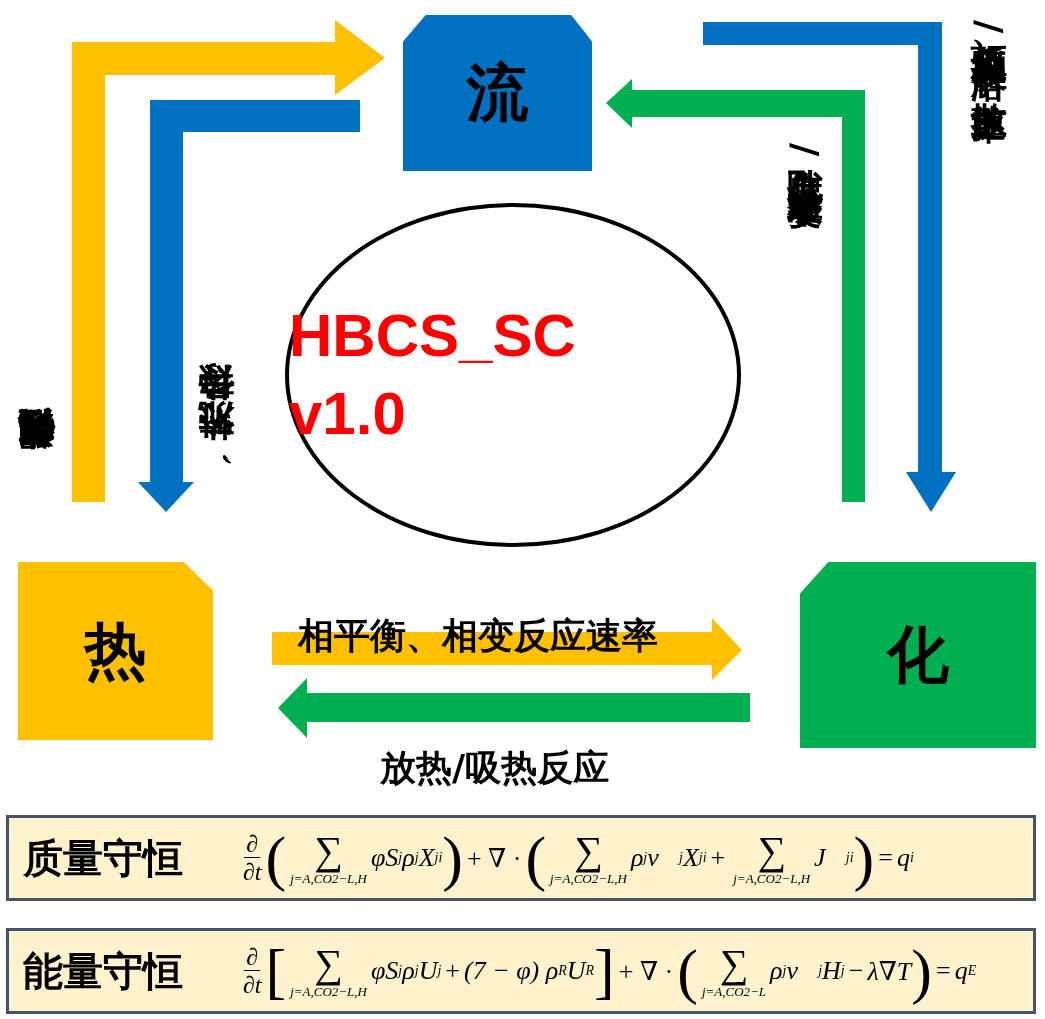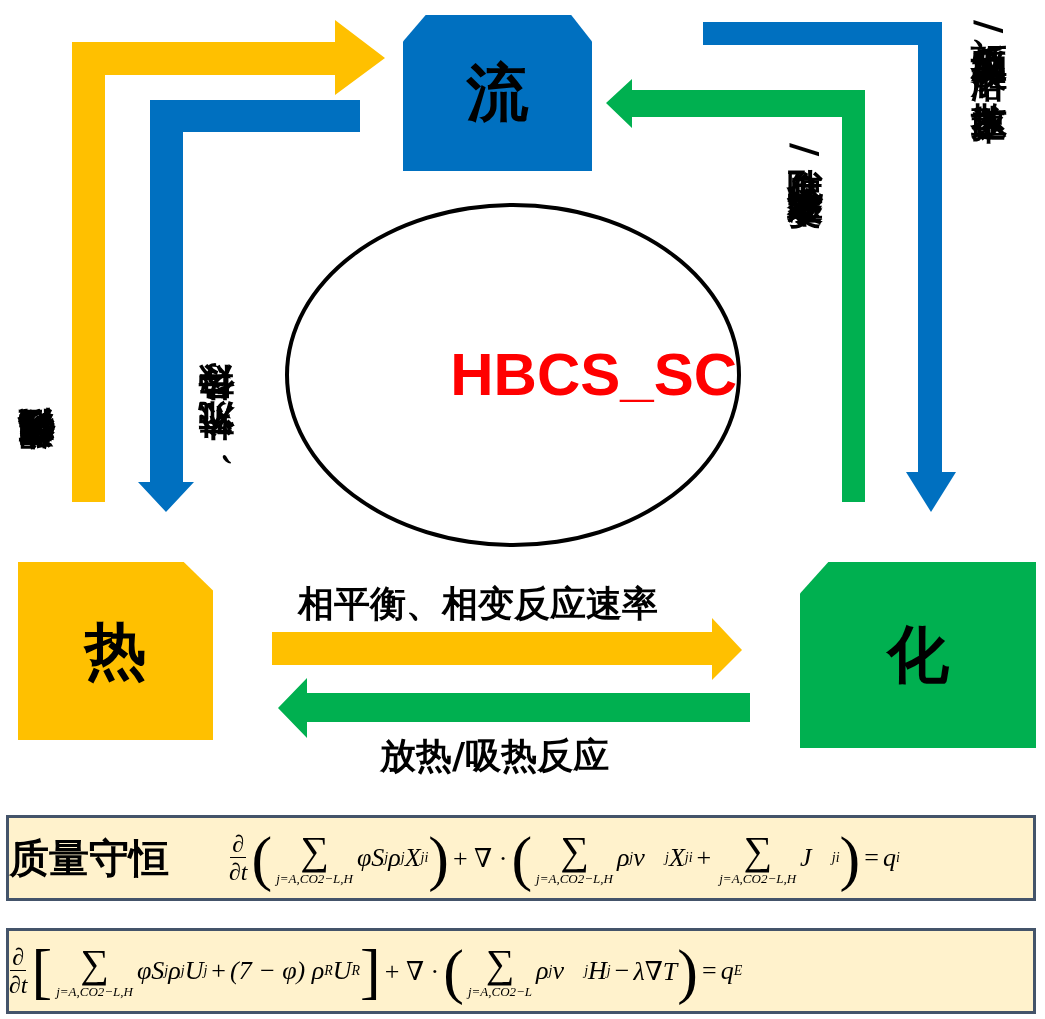--- a/index.html
+++ b/index.html
@@ -10,30 +10,30 @@
   .node { position: absolute; display: flex; align-items: center; justify-content: center;
           font-weight: bold; color: #000; font-size: 62px; }
   .node-flow { left: 403px; top: 15px; width: 189px; height: 156px; background: #0070C0;
                clip-path: polygon(12% 0, 89% 0, 100% 17%, 100% 100%, 0 100%, 0 17%); }
   .node-heat { left: 18px; top: 562px; width: 195px; height: 178px; background: #FFC000;
                clip-path: polygon(0 0, 85% 0, 100% 16%, 100% 100%, 0 100%); }
   .node-chem { left: 800px; top: 562px; width: 236px; height: 186px; background: #00B050;
                clip-path: polygon(12% 0, 100% 0, 100% 100%, 0 100%, 0 17%); }
   .center-ellipse { left: 285px; top: 203px; width: 456px; height: 344px; border: 4px solid #000;
                     border-radius: 50%; box-sizing: border-box; background: #fff;
-                    display: flex; flex-direction: column; align-items: flex-end; justify-content: center; }
+                    display: flex; flex-direction: column; align-items: flex-start; justify-content: center; }
   .center-title { color: #FF0000; font-weight: bold; font-size: 60px; line-height: 78px;
                   font-family: "Liberation Sans", "DejaVu Sans", sans-serif; }
   .vlabel { position: absolute; writing-mode: vertical-rl; font-weight: bold; font-size: 36px;
             color: #000; letter-spacing: 1px; white-space: nowrap; }
   .vlabel-up { transform: rotate(180deg); }
-  .hlabel { position: absolute; font-weight: bold; font-size: 36px; color: #000; white-space: nowrap; }
+  .hlabel { position: absolute; font-weight: bold; font-size: 36px; color: #000; white-space: nowrap; margin-top: 32px; }
   .eq-box { position: absolute; left: 6px; width: 1030px; background: #FFF2CC;
             border: 3px solid #44546A; box-sizing: border-box; display: flex; align-items: center; }
-  .eq-label { font-weight: bold; font-size: 40px; color: #000; width: 220px; 
+  .eq-label { font-weight: bold; font-size: 40px; color: #000; width: 220px; padding-left: 14px;
               white-space: nowrap; }
   .eq-formula { font-family: "Liberation Serif", "DejaVu Serif", serif; font-style: italic;
                 font-size: 26px; color: #000; white-space: nowrap; display: flex; align-items: center; }
   .frac { display: inline-flex; flex-direction: column; align-items: center; margin-right: 4px; font-size: 24px; }
   .frac .num { border-bottom: 1.5px solid #000; padding: 0 2px; line-height: 26px; }
   .frac .den { line-height: 28px; }
   .sum { display: inline-flex; flex-direction: column; align-items: center; margin: 0 4px; }
   .sum .sym { font-size: 40px; font-style: normal; line-height: 42px; }
   .sum .sub { font-size: 13px; line-height: 14px; text-align: right; }
   .paren { font-size: 62px; font-style: normal; font-weight: 200; line-height: 62px; }
@@ -76,28 +76,29 @@
 </div>
 <div class="node node-heat">
   <span>热</span>
 </div>
 <div class="node node-chem">
   <span>化</span>
 </div>
 
 <div class="abs center-ellipse">
   <div class="center-title">HBCS_SC</div>
+  <div class="center-title">v1.0</div>
 </div>
 
 <div class="vlabel vlabel-up" style="left: 12px; top: 100px; height: 380px;">流体与沉积物热物性</div>
 <div class="vlabel vlabel-up" style="left: 192px; top: 170px; height: 300px;">热对流、热传导</div>
 <div class="vlabel" style="left: 964px; top: 15px; height: 520px;">反应驱动力/溶解、扩散速率</div>
 <div class="vlabel" style="left: 780px; top: 140px; height: 360px;">孔隙度/渗透率改变</div>
 <div class="hlabel" style="left: 298px; top: 580px;">相平衡、相变反应速率</div>
-<div class="hlabel" style="left: 380px; top: 732px;">放热/吸热反应</div>
+<div class="hlabel" style="left: 380px; top: 712px;">放热/吸热反应</div>
 
 <div class="eq-box" style="top: 815px; height: 86px;">
   <div class="eq-label">质量守恒</div>
   <div class="eq-formula">
     <span class="frac">
       <span class="num">∂</span>
       <span class="den">∂t</span>
     </span>
     <span class="paren">(</span>
     <span class="sum">
@@ -134,20 +135,21 @@
       <sub>j</sub>
       <sup>i</sup>
     <span class="paren">)</span>
     <span class="op">=</span>
     <span>q</span>
       <sup>i</sup>
   </div>
 </div>
 
 <div class="eq-box" style="top: 928px; height: 86px;">
+  <div class="eq-label">能量守恒</div>
   <div class="eq-formula">
     <span class="frac">
       <span class="num">∂</span>
       <span class="den">∂t</span>
     </span>
     <span class="brack">[</span>
     <span class="sum">
       <span class="sym">∑</span>
       <span class="sub">j=A,CO2−L,H</span>
     </span>

